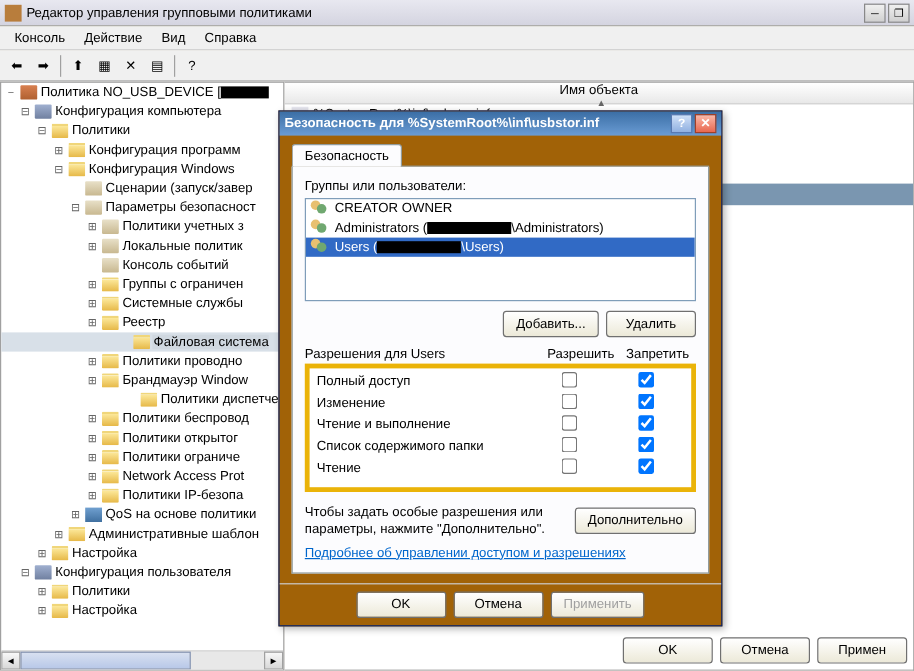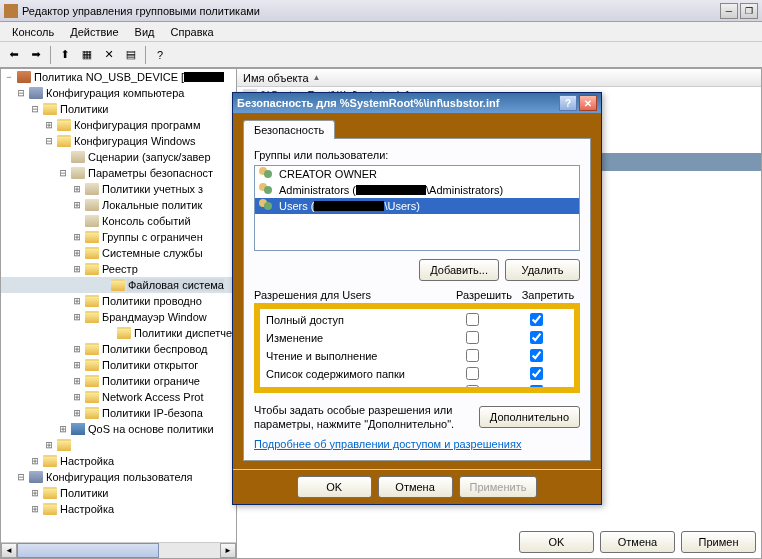--- a/index.html
+++ b/index.html
@@ -28,21 +28,21 @@
   .ico-folder { background: linear-gradient(#fce89a, #e6b847); border-radius: 1px; border-top: 2px solid #f0d67a; }
   .ico-book { background: linear-gradient(#d88050, #b06030); border-radius: 1px; }
   .ico-comp { background: linear-gradient(#a0b0d0, #7080a0); border-radius: 1px; }
   .ico-scroll { background: linear-gradient(#e8e0c8, #c8b890); border-radius: 1px; }
   .ico-chart { background: linear-gradient(#70a0d0, #4070a0); }
   .tree-label { padding-left: 1px; }
   .tree-label.sel { background: #d0d8e0; }
   .redacted { display: inline-block; background: #000; height: 10px; width: 40px; vertical-align: middle; }
   
   .right-panel { flex: 1; background: #fff; border: 1px solid #a0a0a0; border-left: none; display: flex; flex-direction: column; overflow: hidden; }
-  .list-header { background: linear-gradient(#fff, #e8e8e8); height: 18px; display: flex; align-items: center; border-bottom: 1px solid #ccc; padding: 0 6px; }
+  .list-header { background: linear-gradient(#fff, #e8e8e8); height: 18px; display: flex; align-items: center; border-bottom: 1px solid #ccc; padding: 0 6px; flex-direction: column; }
   .list-header span { font-size: 11px; }
   .list-row { display: flex; align-items: center; height: 16px; padding: 1px 6px; }
   .list-row .ico { width: 14px; height: 12px; background: linear-gradient(#e8e8f0, #c0c0d0); margin-right: 4px; }
   .info-header { background: #7a96b0; color: #fff; padding: 3px 6px; font-weight: bold; }
   .info-filename { font-weight: bold; margin: 4px 0; }
   .info-text { margin: 6px 0; color: #333; }
   
   
   .sec-dialog { position: absolute; left: 232px; top: 92px; width: 370px; background: #a16207; border: 1px solid #0a246a; box-shadow: 2px 2px 6px rgba(0,0,0,0.3); z-index: 100; }
   .sec-title { background: linear-gradient(#3b6ea5, #6a9cd4); color: #fff; height: 20px; display: flex; align-items: center; padding: 0 4px; font-weight: bold; }
@@ -64,21 +64,21 @@
   .group-ico::after { content: ''; position: absolute; width: 8px; height: 8px; background: #70a870; border-radius: 50%; top: 3px; left: 5px; }
   
   .btn-row { display: flex; justify-content: flex-end; gap: 6px; margin: 8px 0; }
   .win-btn { min-width: 75px; height: 22px; background: linear-gradient(#fff, #ece9d8); border: 1px solid #707070; border-radius: 3px; padding: 0 10px; cursor: pointer; font-size: 11px; }
   .win-btn:disabled { color: #a0a0a0; }
   
   .perm-label-row { display: flex; margin-bottom: 2px; }
   .perm-label-row .pl { flex: 1; }
   .perm-label-row .ph { width: 64px; text-align: center; }
   
-  .perm-list { border: 6px solid #eab308; background: #fff; height: 90px; overflow: auto; padding: 2px 0; }
+  .perm-list { border: 4px solid #eab308; background: #fff; height: 107px; overflow: auto; padding: 2px 0; }
   .perm-row { display: flex; align-items: center; height: 18px; padding: 0 6px; }
   .perm-row .pname { flex: 1; }
   .perm-row .pcb { width: 64px; text-align: center; }
   .perm-row input[type=checkbox] { width: 13px; height: 13px; cursor: pointer; }
   
   .adv-row { display: flex; align-items: center; margin-top: 10px; gap: 8px; }
   .adv-text { flex: 1; line-height: 1.3; }
   .link { color: #0066cc; text-decoration: underline; cursor: pointer; margin-top: 6px; display: inline-block; }
   
   .dlg-btn-row { display: flex; justify-content: center; gap: 6px; padding: 6px; border-top: 1px solid #ccc; }
@@ -237,20 +237,21 @@
           <span class="tree-label ">Политики IP-безопа</span>
         </div>
         <div class="tree-row" style="padding-left: 56px;">
           <span class="tree-exp">⊞</span>
           <span class="tree-ico ico-chart"></span>
           <span class="tree-label ">QoS на основе политики</span>
         </div>
         <div class="tree-row" style="padding-left: 42px;">
           <span class="tree-exp">⊞</span>
           <span class="tree-ico ico-folder"></span>
+          <span class="tree-label ">Административные шаблон</span>
         </div>
         <div class="tree-row" style="padding-left: 28px;">
           <span class="tree-exp">⊞</span>
           <span class="tree-ico ico-folder"></span>
           <span class="tree-label ">Настройка</span>
         </div>
         <div class="tree-row" style="padding-left: 14px;">
           <span class="tree-exp">⊟</span>
           <span class="tree-ico ico-comp"></span>
           <span class="tree-label ">Конфигурация пользователя</span>

